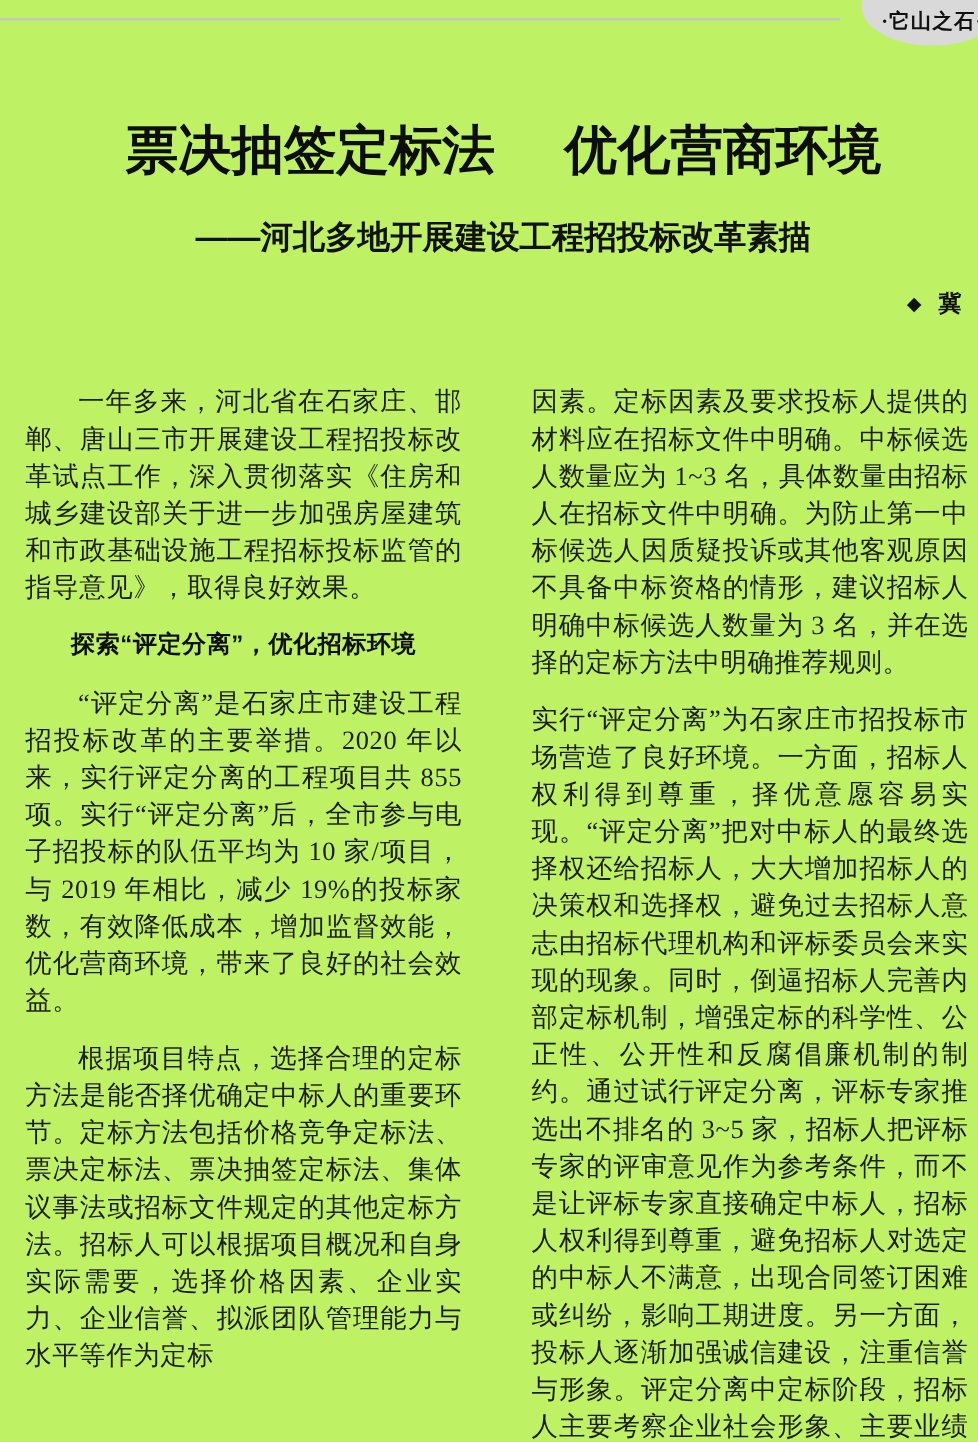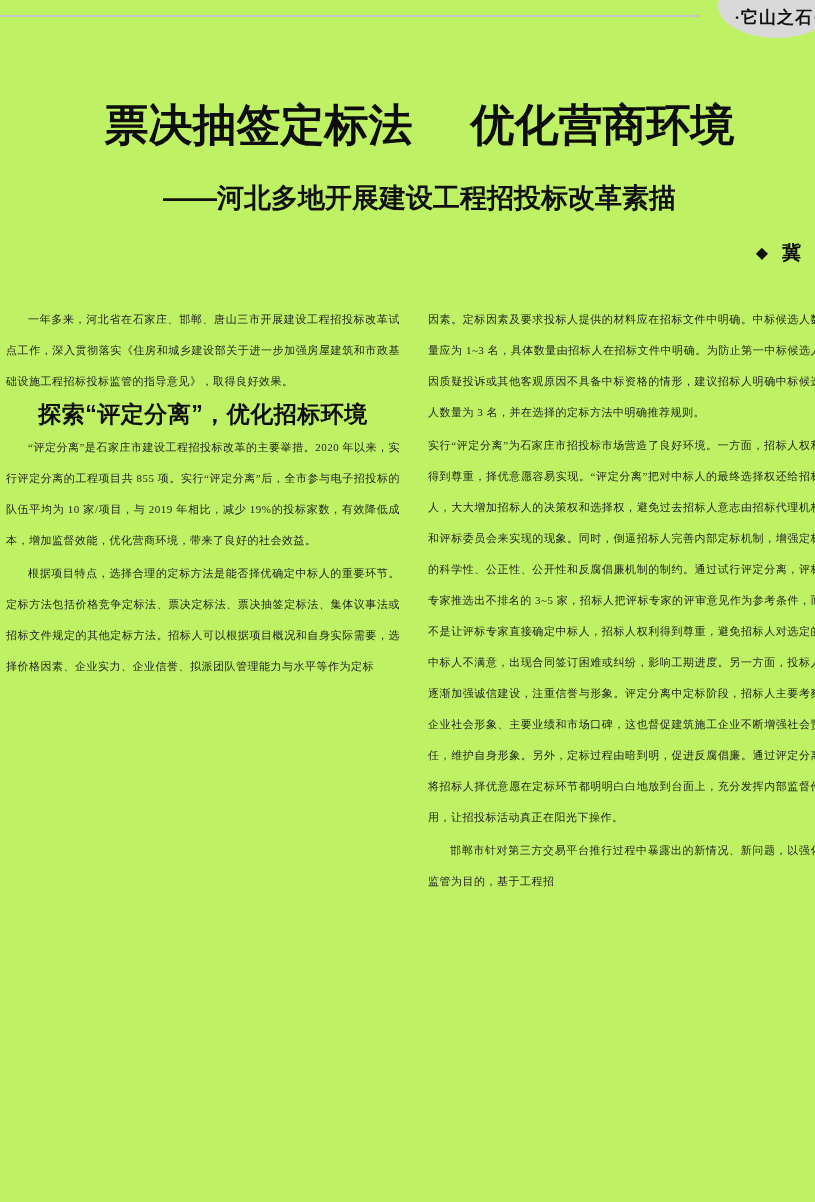--- a/index.html
+++ b/index.html
@@ -56,33 +56,33 @@
     margin-right:14px;
     transform:translateY(-1px);
   }
   
   .body{
     position:absolute;top:302px;left:4px;right:15px;
     display:flex;gap:24px;
   }
   .col{flex:1;}
   .col p{
-    margin:2px;
-    font-size:11px;
+    margin:17px;
+    font-size:22px;
     line-height:31px;
     text-align:justify;
     text-justify:inter-ideograph;
     color:#1e1e1e;
     letter-spacing:0.5px;
   }
   .col p.indent{text-indent:2em;}
   .col h3{
     margin:0;
     font-family:"Liberation Sans","DejaVu Sans",sans-serif;
-    font-size:23px;line-height:31px;
+    font-size:20px;line-height:31px;
     font-weight:bold;color:#0f0f0f;
     text-align:center;
     letter-spacing:0.5px;
   }
   
   .footer{
     position:absolute;left:6px;right:9px;top:1174px;
     display:flex;align-items:center;
   }
   .footer .journal{

